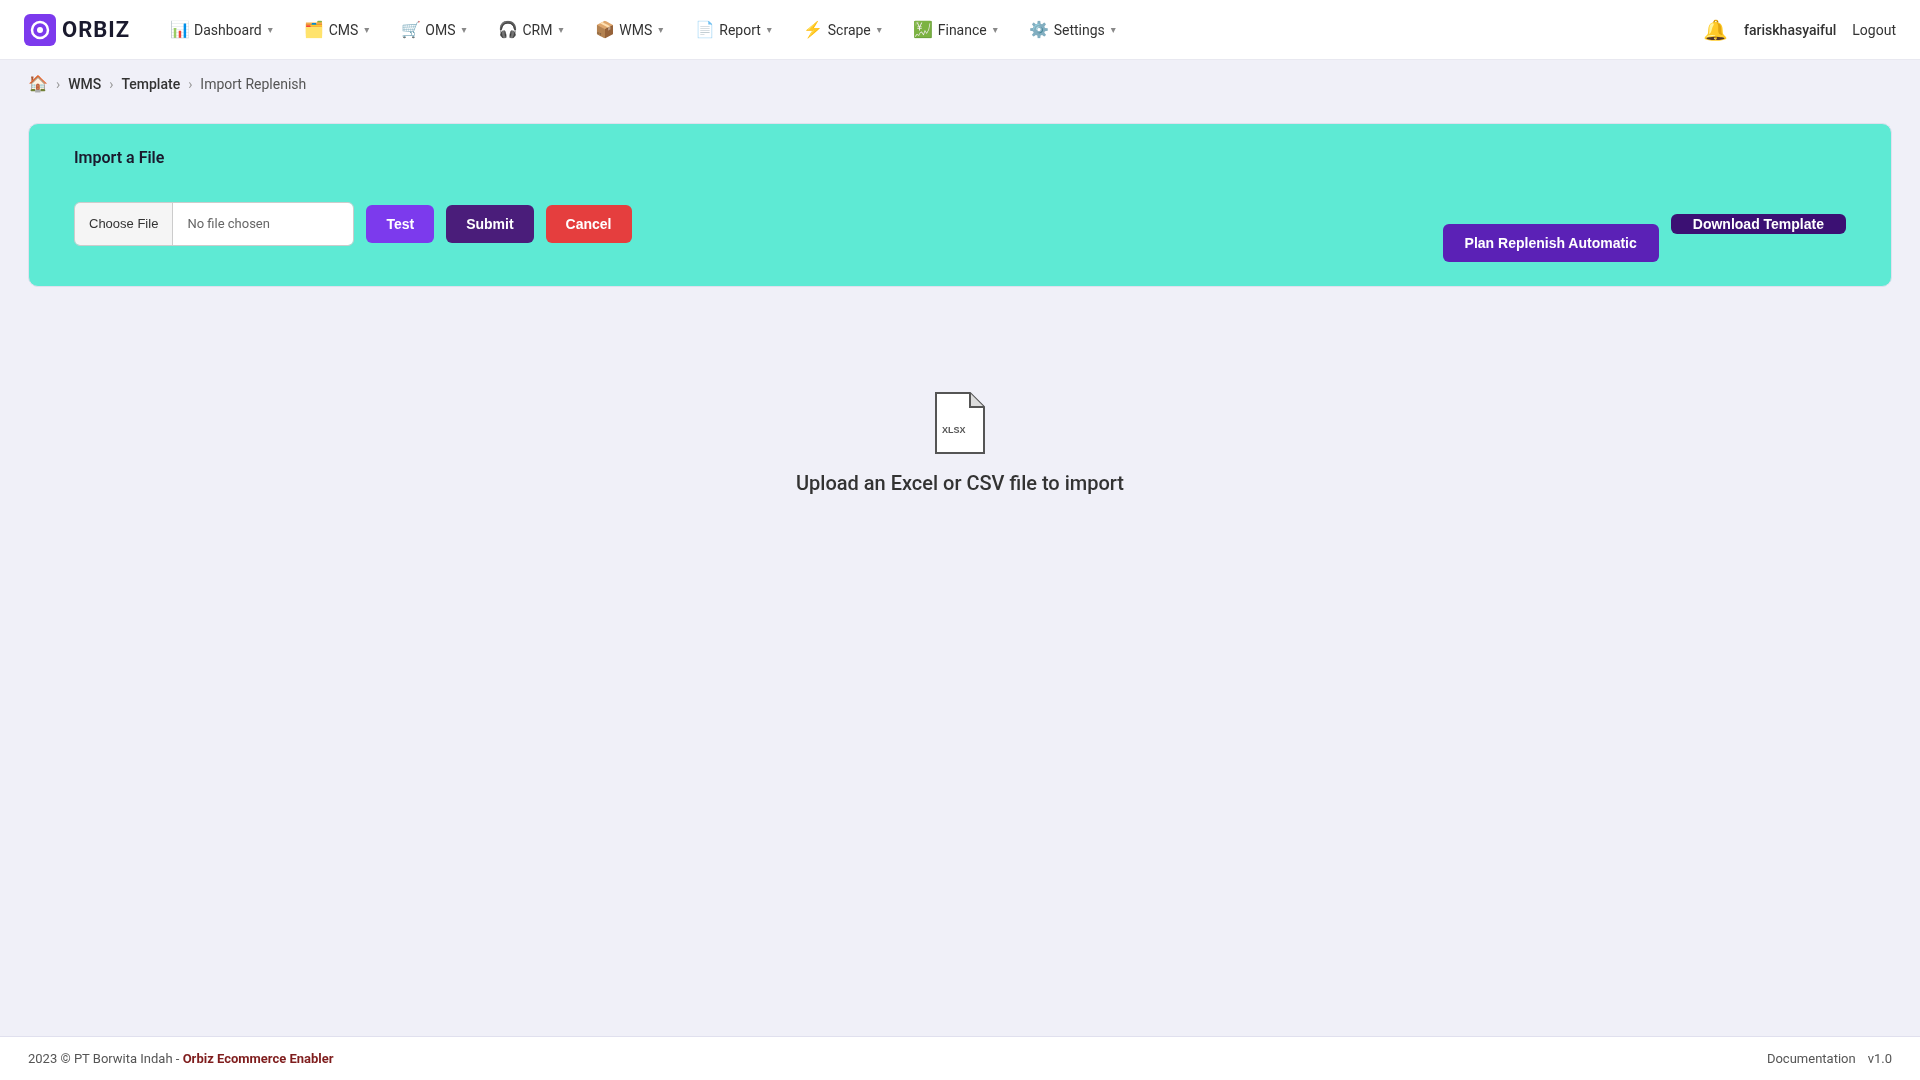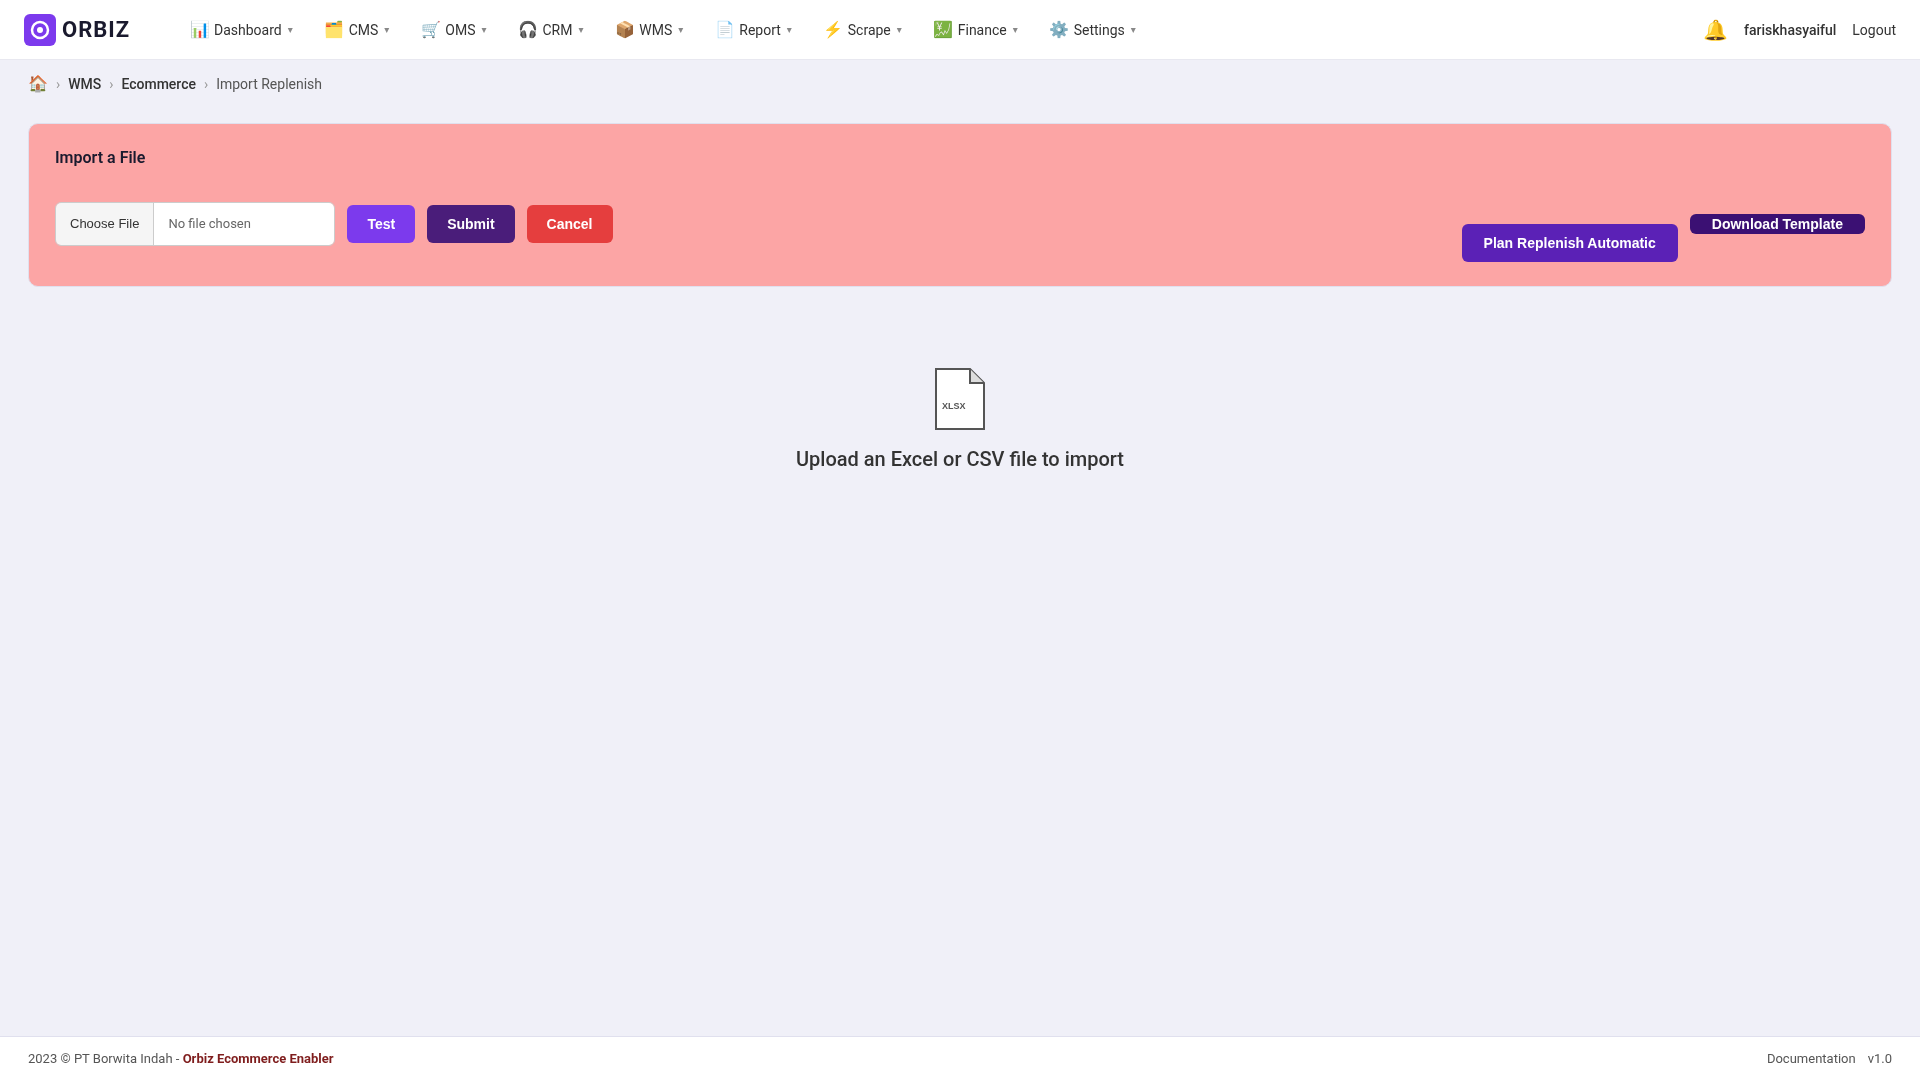--- a/index.html
+++ b/index.html
@@ -22,21 +22,21 @@
       border-bottom: 1px solid #e8e8f0;
       gap: 8px;
       position: sticky;
       top: 0;
       z-index: 100;
     }
     .logo {
       display: flex;
       align-items: center;
       gap: 6px;
-      margin-right: 40px;
+      margin-right: 20px;
     }
     .logo-icon {
       width: 32px;
       height: 32px;
       background: #7c3aed;
       border-radius: 6px;
       display: flex;
       align-items: center;
       justify-content: center;
     }
@@ -108,23 +108,23 @@
     }
 
     
     .main-content {
       flex: 1;
       padding: 16px 28px;
     }
 
     
     .import-card {
-      background: #fca5a5;
+      background: #5eead4;
       border-radius: 10px;
-      padding: 24px 26px;
+      padding: 24px 45px;
       border: 1px solid #e0e0ee;
     }
     .import-card-title {
       font-size: 16px;
       font-weight: 600;
       color: #1a1a2e;
       margin-bottom: 18px;
     }
     .import-controls {
       display: flex;
@@ -211,20 +211,21 @@
     }
 
     
     .upload-area {
       display: flex;
       flex-direction: column;
       align-items: center;
       justify-content: center;
       padding: 80px 0 60px;
       gap: 16px;
+      margin-top: 24px;
     }
     .xlsx-icon {
       display: flex;
       flex-direction: column;
       align-items: center;
     }
     .xlsx-icon svg {
       width: 56px;
       height: 64px;
     }
@@ -323,21 +324,21 @@
     <span class="nav-username">fariskhasyaiful</span>
     <span class="nav-logout">Logout</span>
   </div>
 </nav>
 
 <div class="breadcrumb-bar">
   <span class="breadcrumb-home">🏠</span>
   <span class="breadcrumb-sep">›</span>
   <span class="breadcrumb-link">WMS</span>
   <span class="breadcrumb-sep">›</span>
-  <span class="breadcrumb-link">Ecommerce</span>
+  <span class="breadcrumb-link">Template</span>
   <span class="breadcrumb-sep">›</span>
   <span class="breadcrumb-current">Import Replenish</span>
 </div>
 
 <div class="main-content">
   <div class="import-card">
     <div class="import-card-title">Import a File</div>
     <div class="import-controls">
       <div class="file-input-wrapper">
         <button class="choose-file-btn">Choose File</button>

